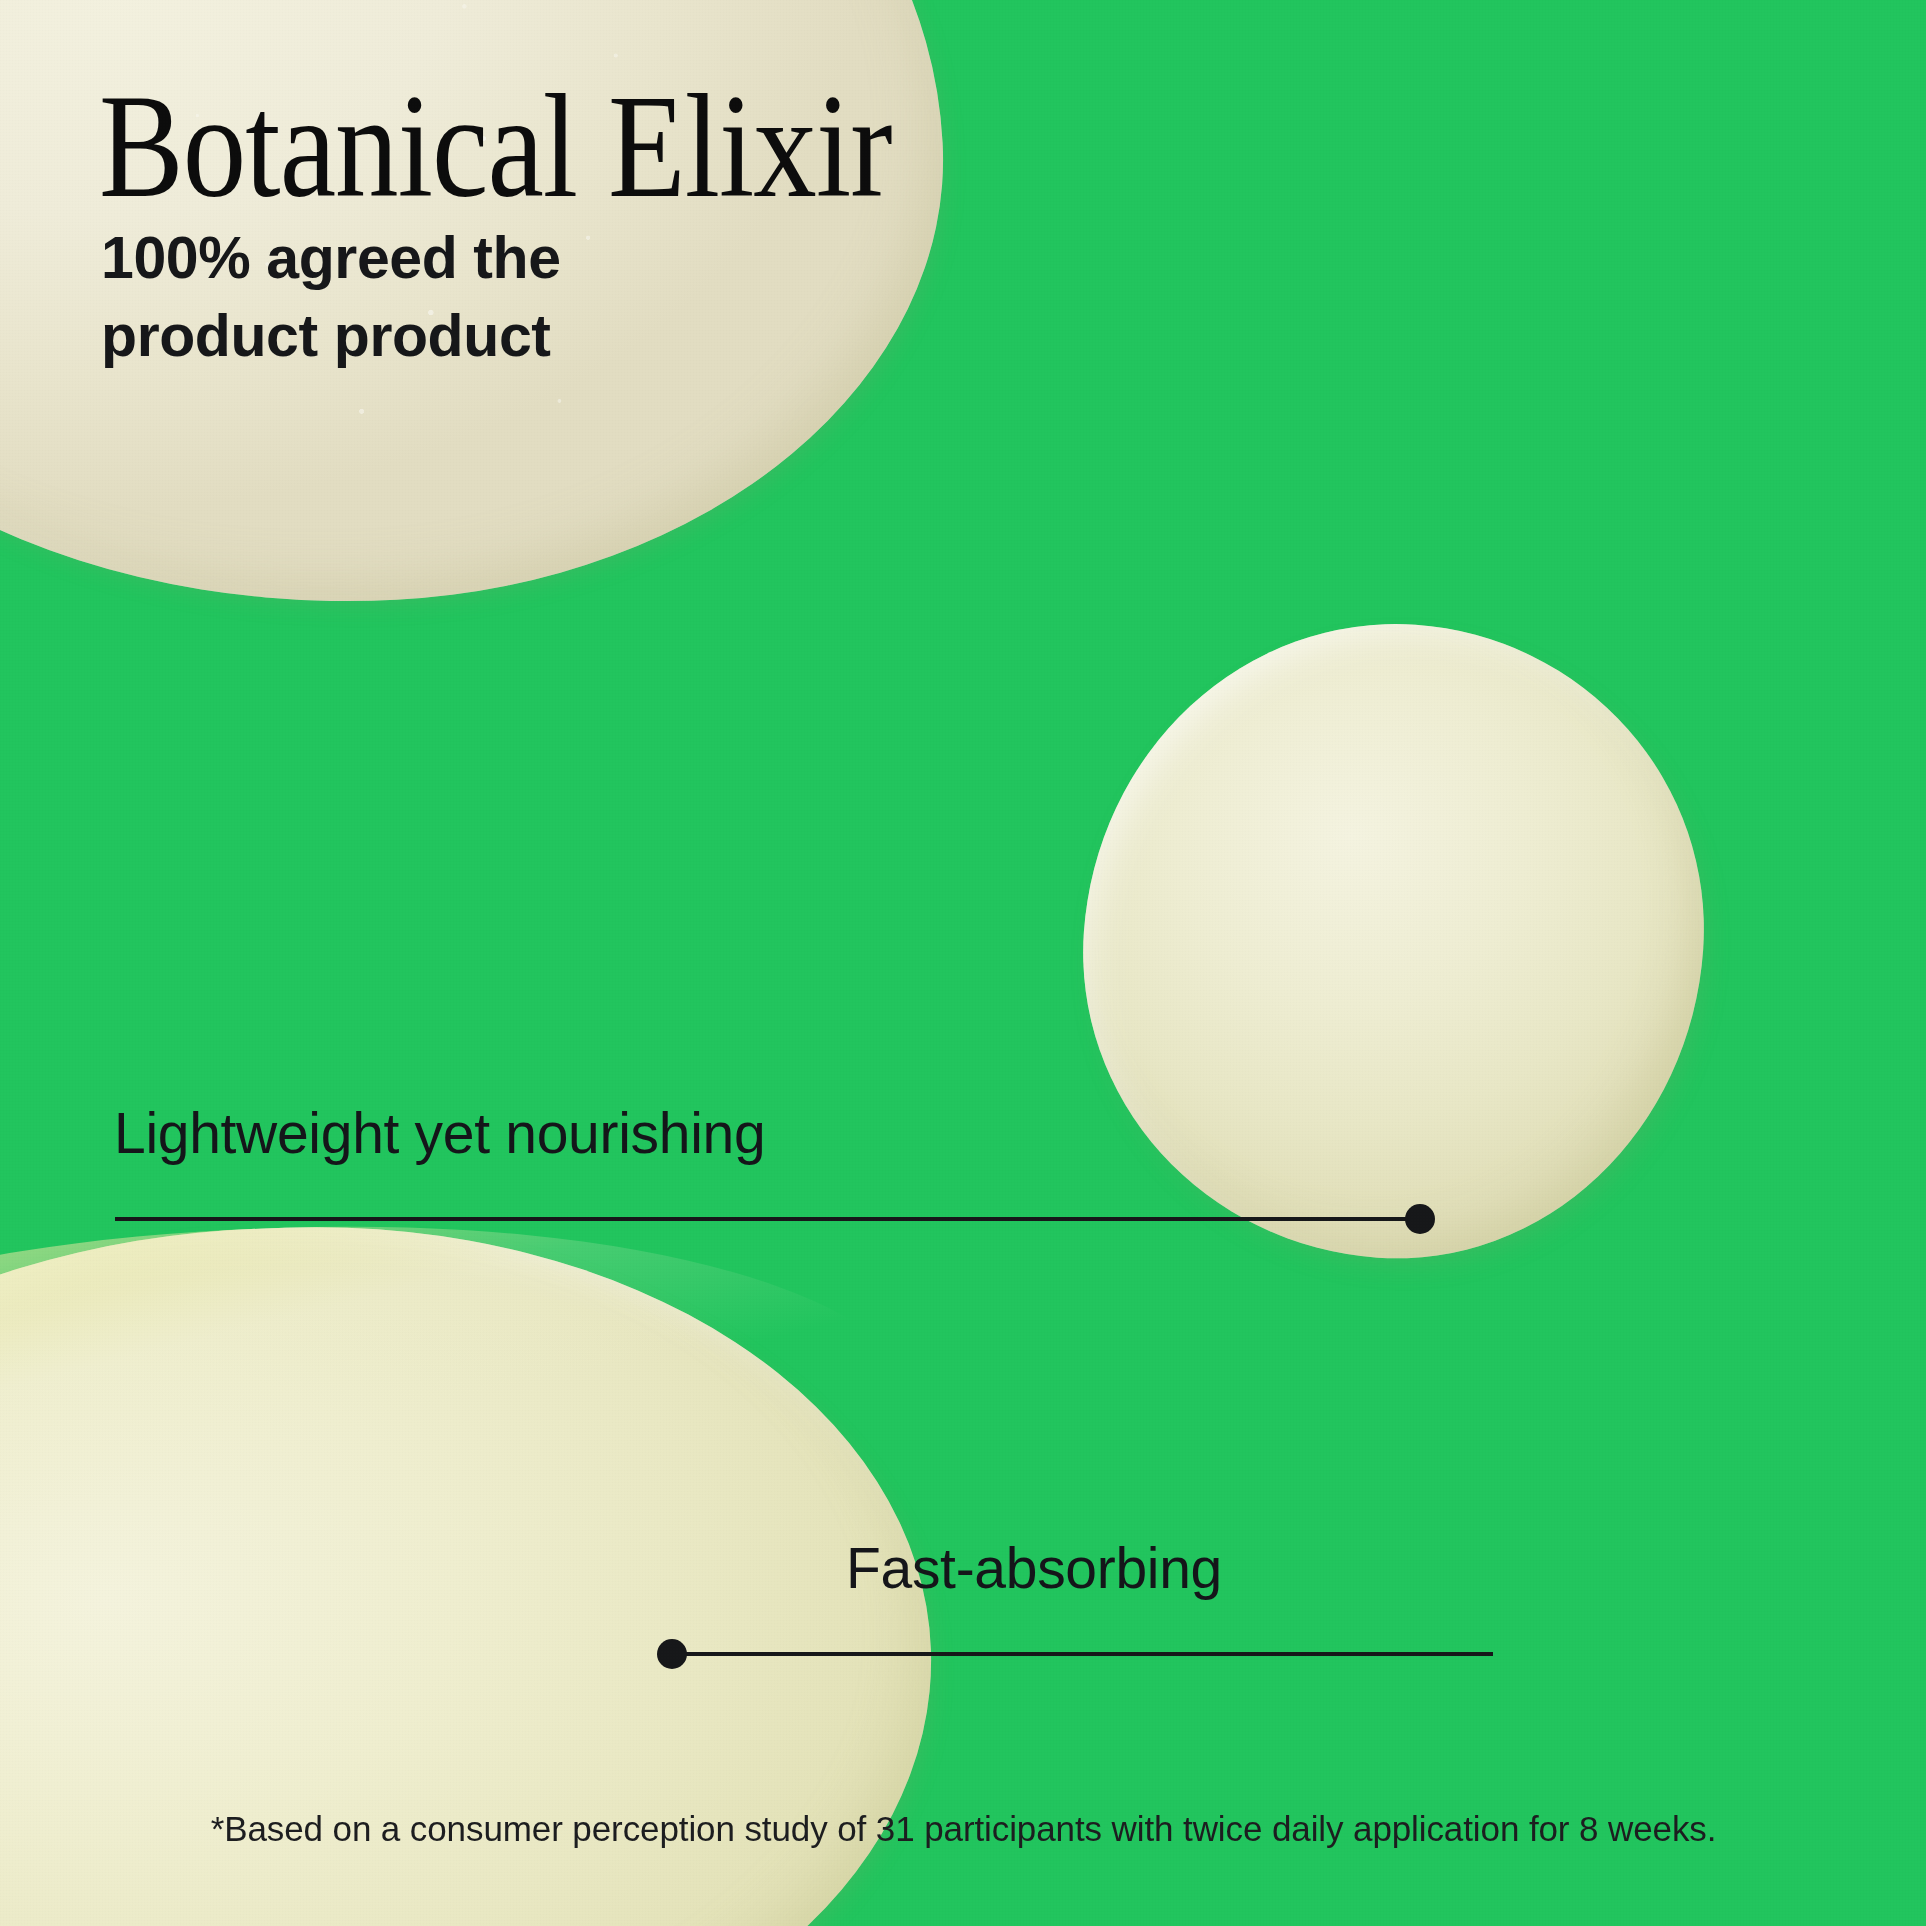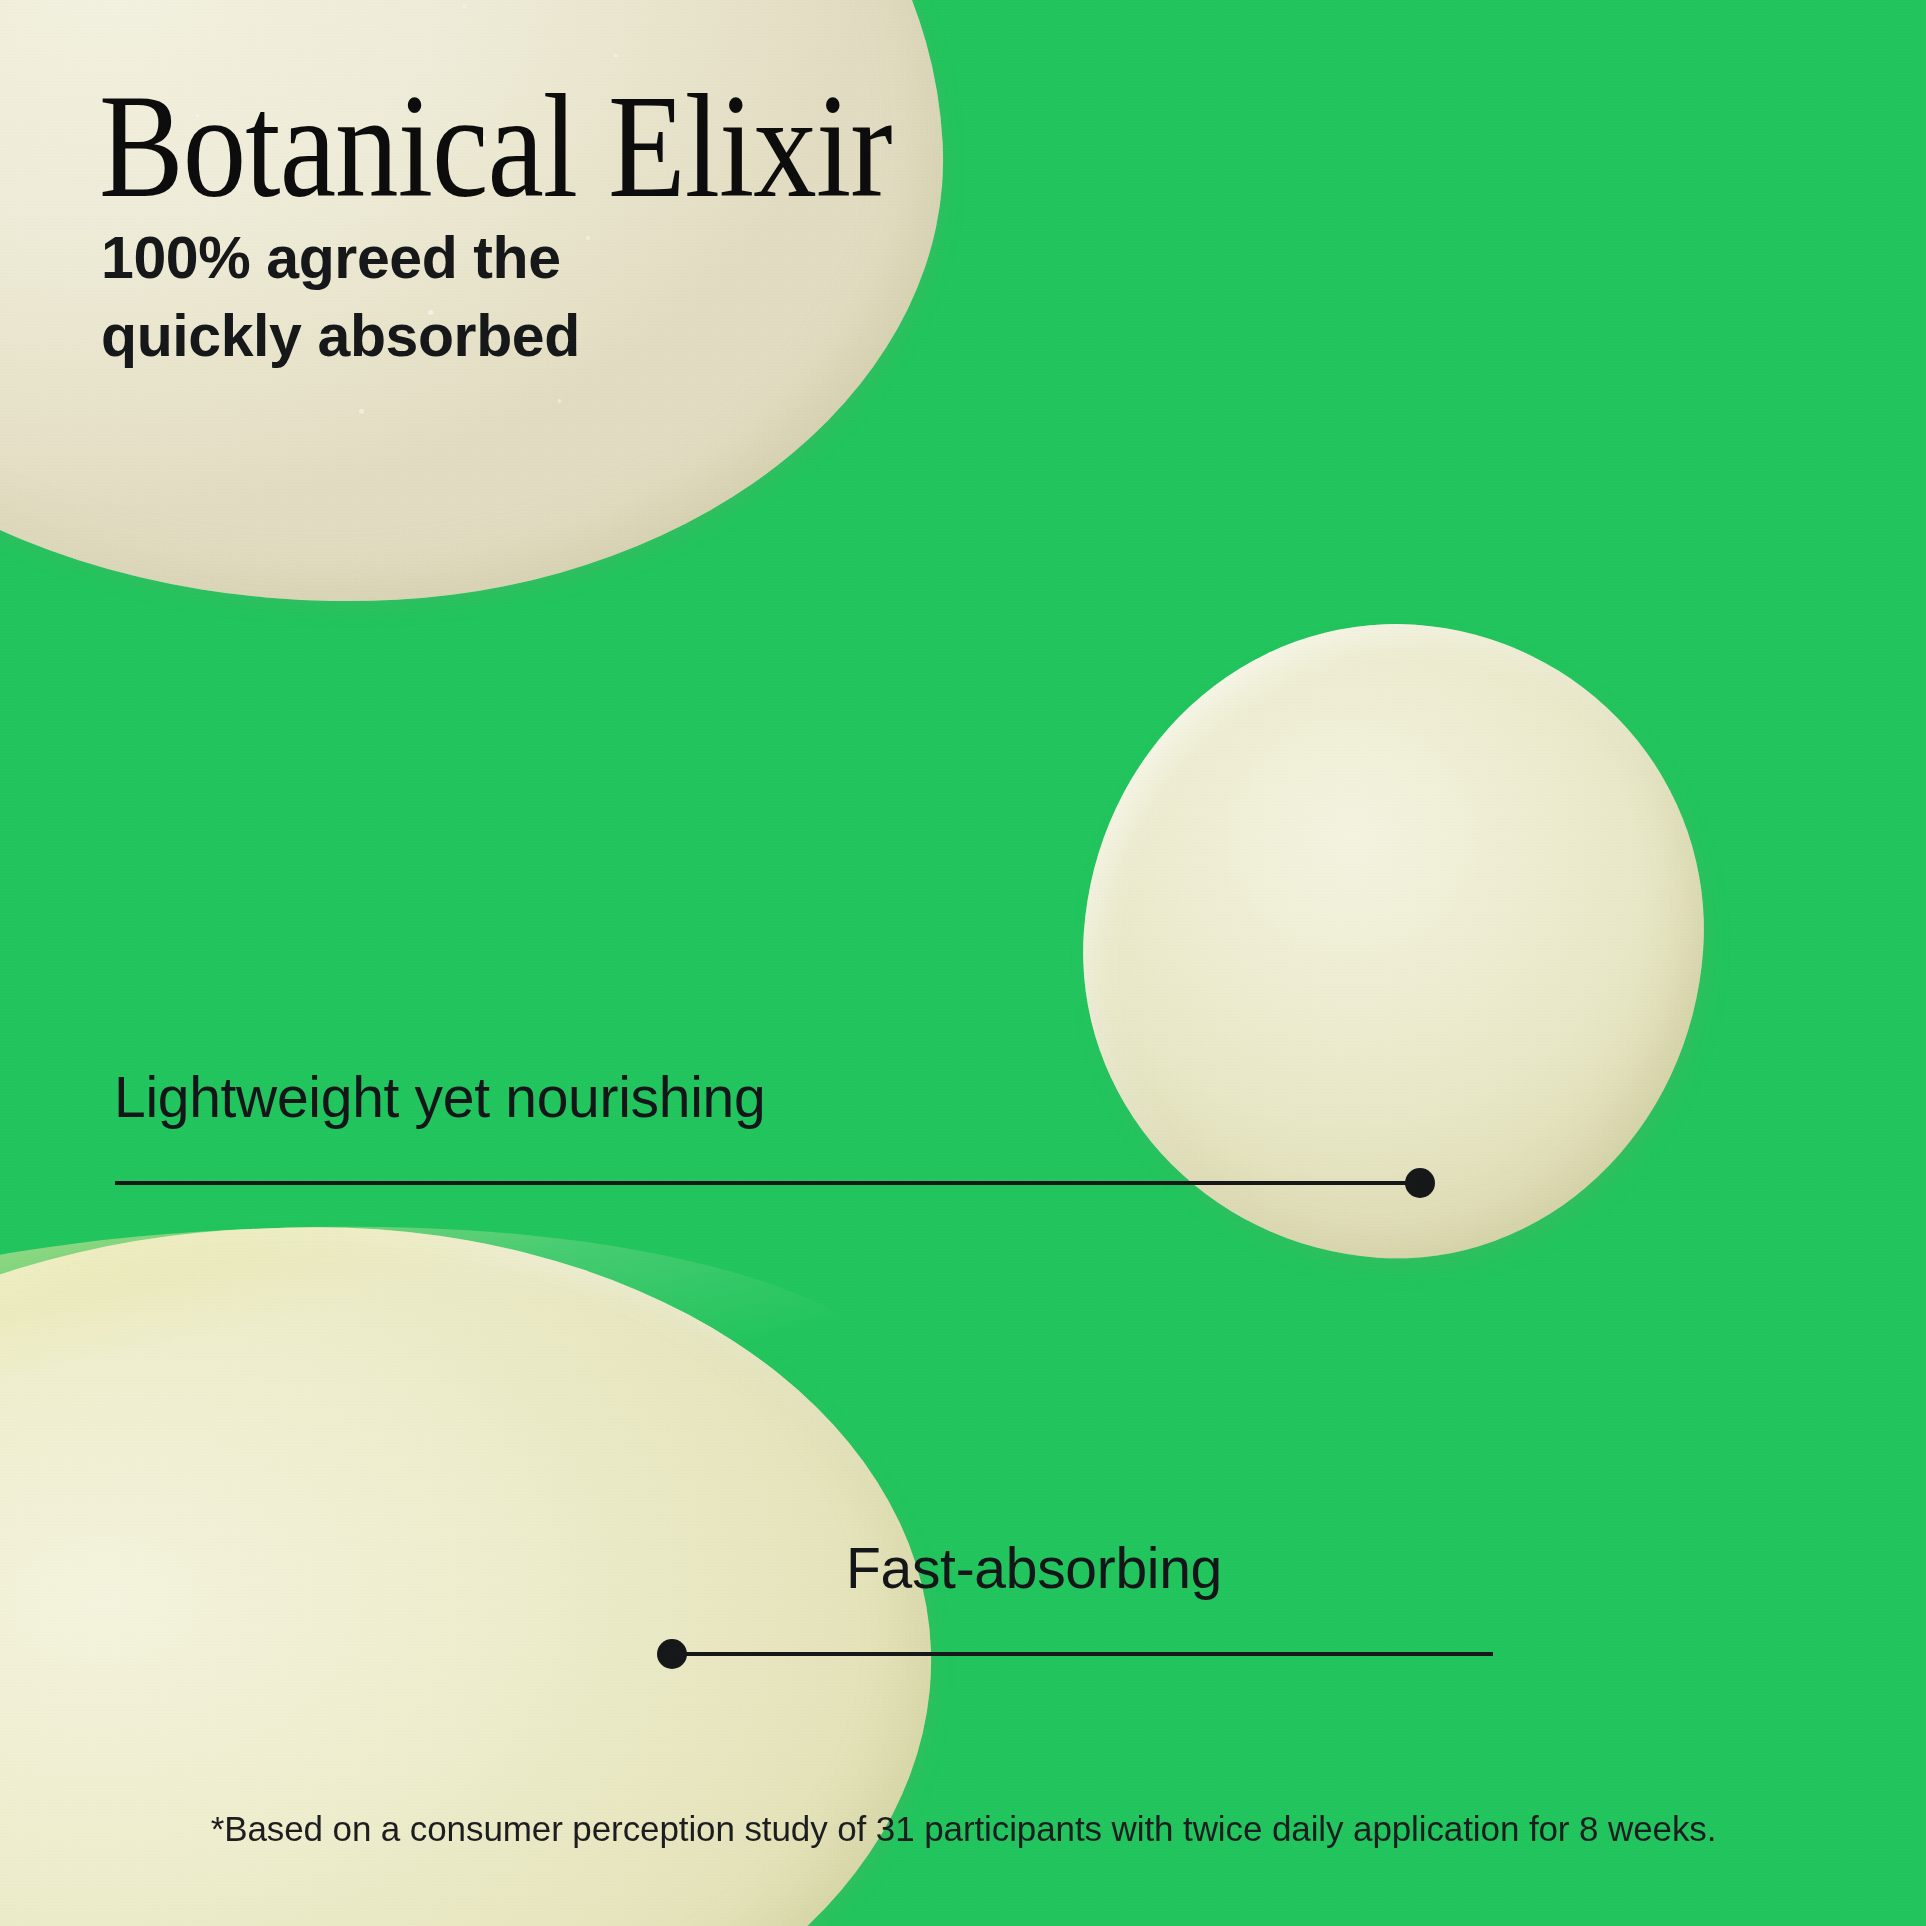--- a/index.html
+++ b/index.html
@@ -140,21 +140,21 @@
     font-size: 59px;
     line-height: 1.32;
     color: #17181a;
     letter-spacing: -0.4px;
     font-weight: 700;
   }
   #subtitle .sub-line { display: block; white-space: nowrap; }
 
   
   #callout-1 {
-    left: 0; top: 1069px;
+    left: 0; top: 1105px;
     width: 1785px;
     height: 129px;
     text-align: center;
   }
   #callout-1-label {
     position: absolute;
     left: 114px;
     top: 0;
     font-size: 57px;
     line-height: 1;
@@ -234,21 +234,21 @@
   <div class="droplet" id="drop-topleft"></div>
 
   <div class="droplet" id="drop-right"></div>
 
   <div class="droplet" id="drop-bottomleft"></div>
 
   <div class="layer" id="title">Botanical Elixir</div>
 
   <div class="layer" id="subtitle">
     <span class="sub-line">100% agreed the</span>
-    <span class="sub-line">quickly absorbed</span>
+    <span class="sub-line">product product</span>
   </div>
 
   <div class="layer" id="callout-1">
     <div id="callout-1-label">Lightweight yet nourishing</div>
     <div id="callout-1-line"></div>
     <div id="callout-1-dot"></div>
   </div>
 
   <div class="layer" id="callout-2">
     <div id="callout-2-label">Fast-absorbing</div>

